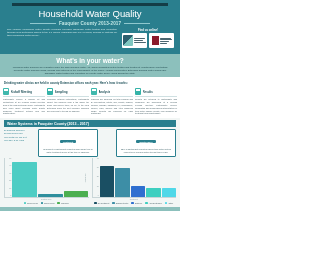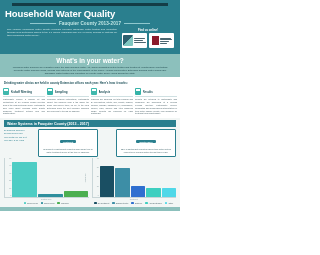--- a/index.html
+++ b/index.html
@@ -17,24 +17,24 @@
     width: 180px; height: 54px;
     background: #2a7f8e;
     padding: 3px 5px 3px 5px;
   }
   .header-topbar {
     position: absolute; left: 12px; top: 3px;
     width: 156px; height: 3px; background: #143d47;
   }
   .title {
     margin-top: 6px;
-    text-align: left;
+    text-align: center;
     color: #ffffff;
     font-size: 9.5px;
-    font-weight: bold;
+    font-weight: normal;
     letter-spacing: -0.1px;
     line-height: 10px;
   }
   .subtitle-row {
     display: flex; align-items: center; justify-content: center;
     gap: 3px; margin-top: 1.5px;
   }
   .rule { height: 1px; background: #8fc8ce; flex: 0 0 26px; }
   .subtitle {
     color: #bfe6e4; font-size: 4.6px; font-weight: bold;

